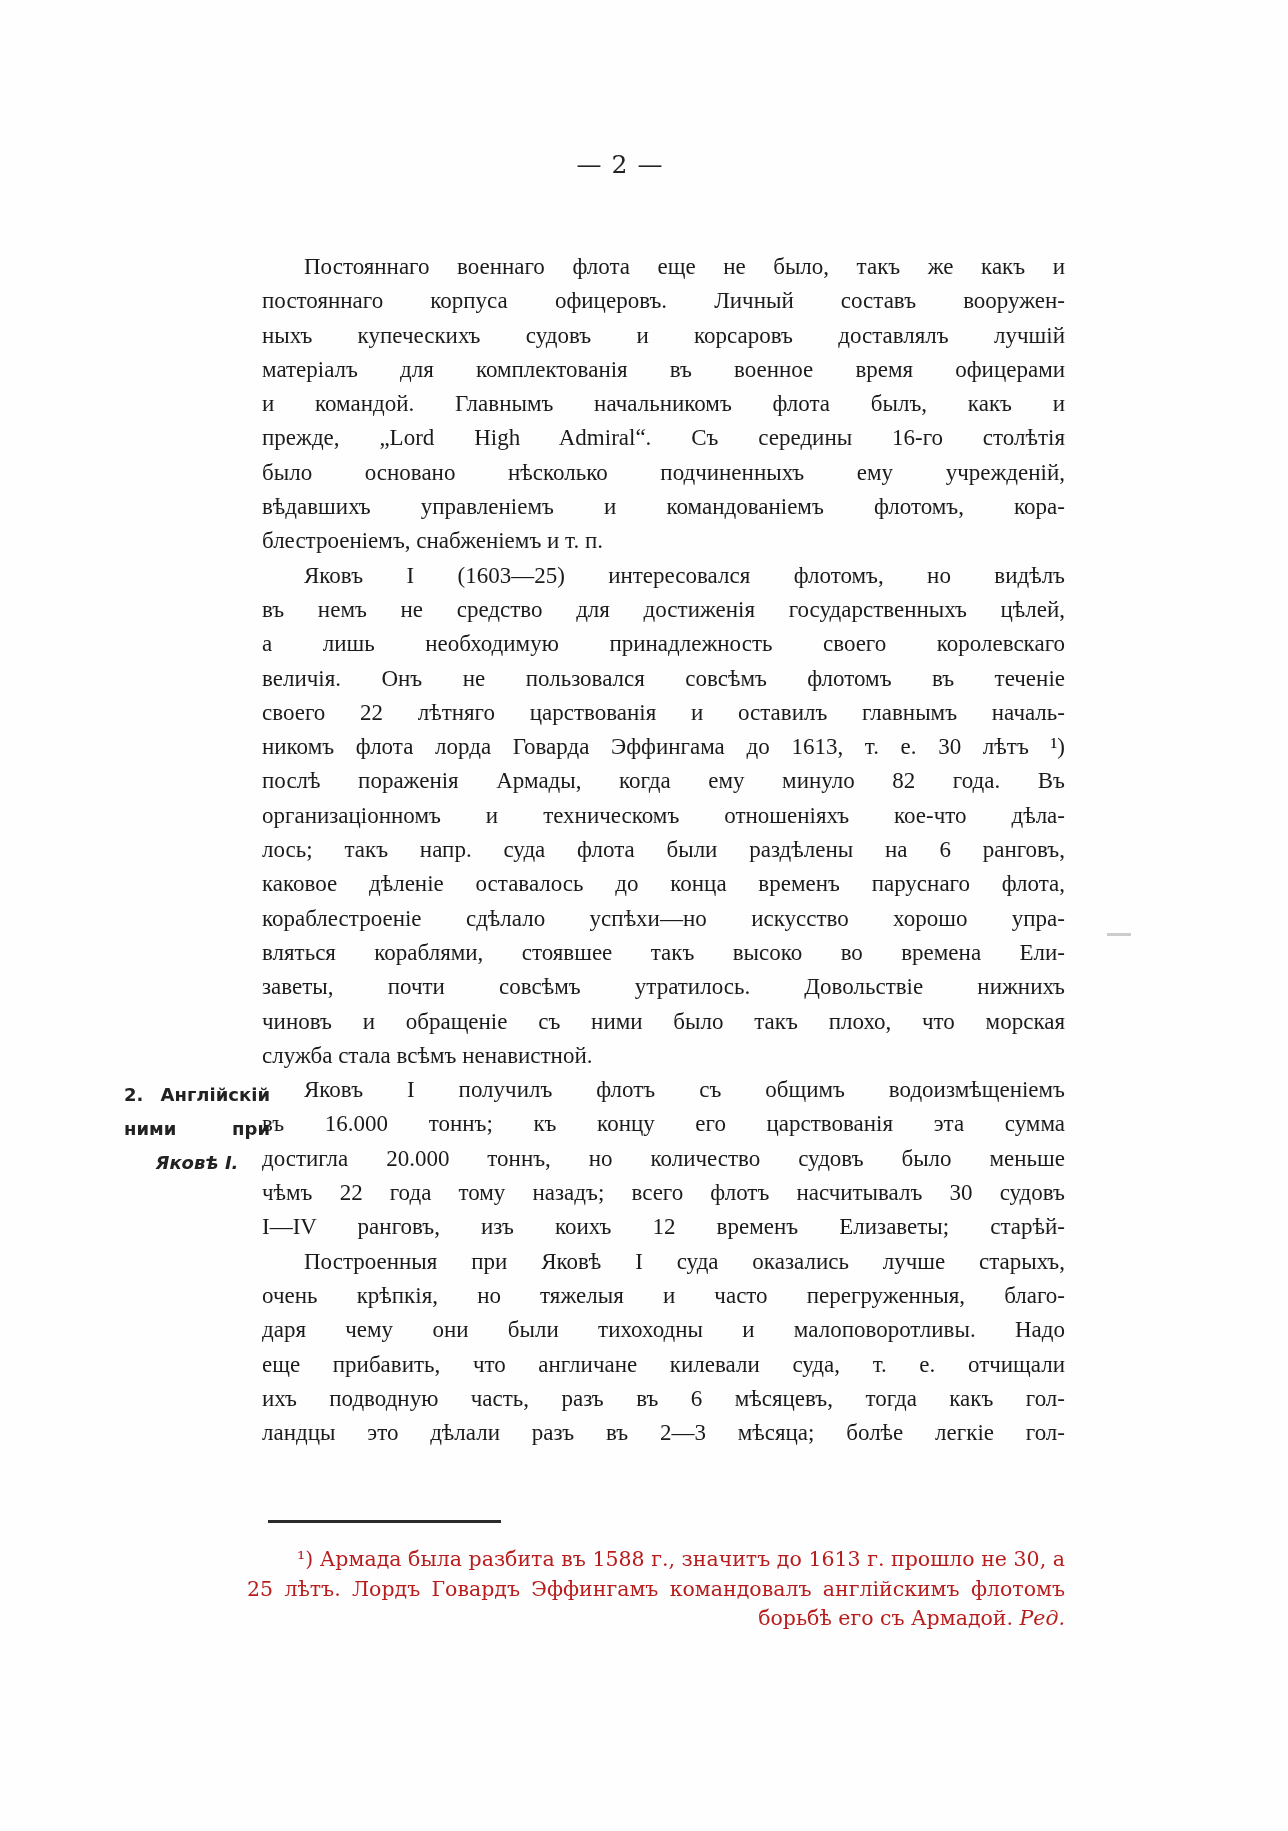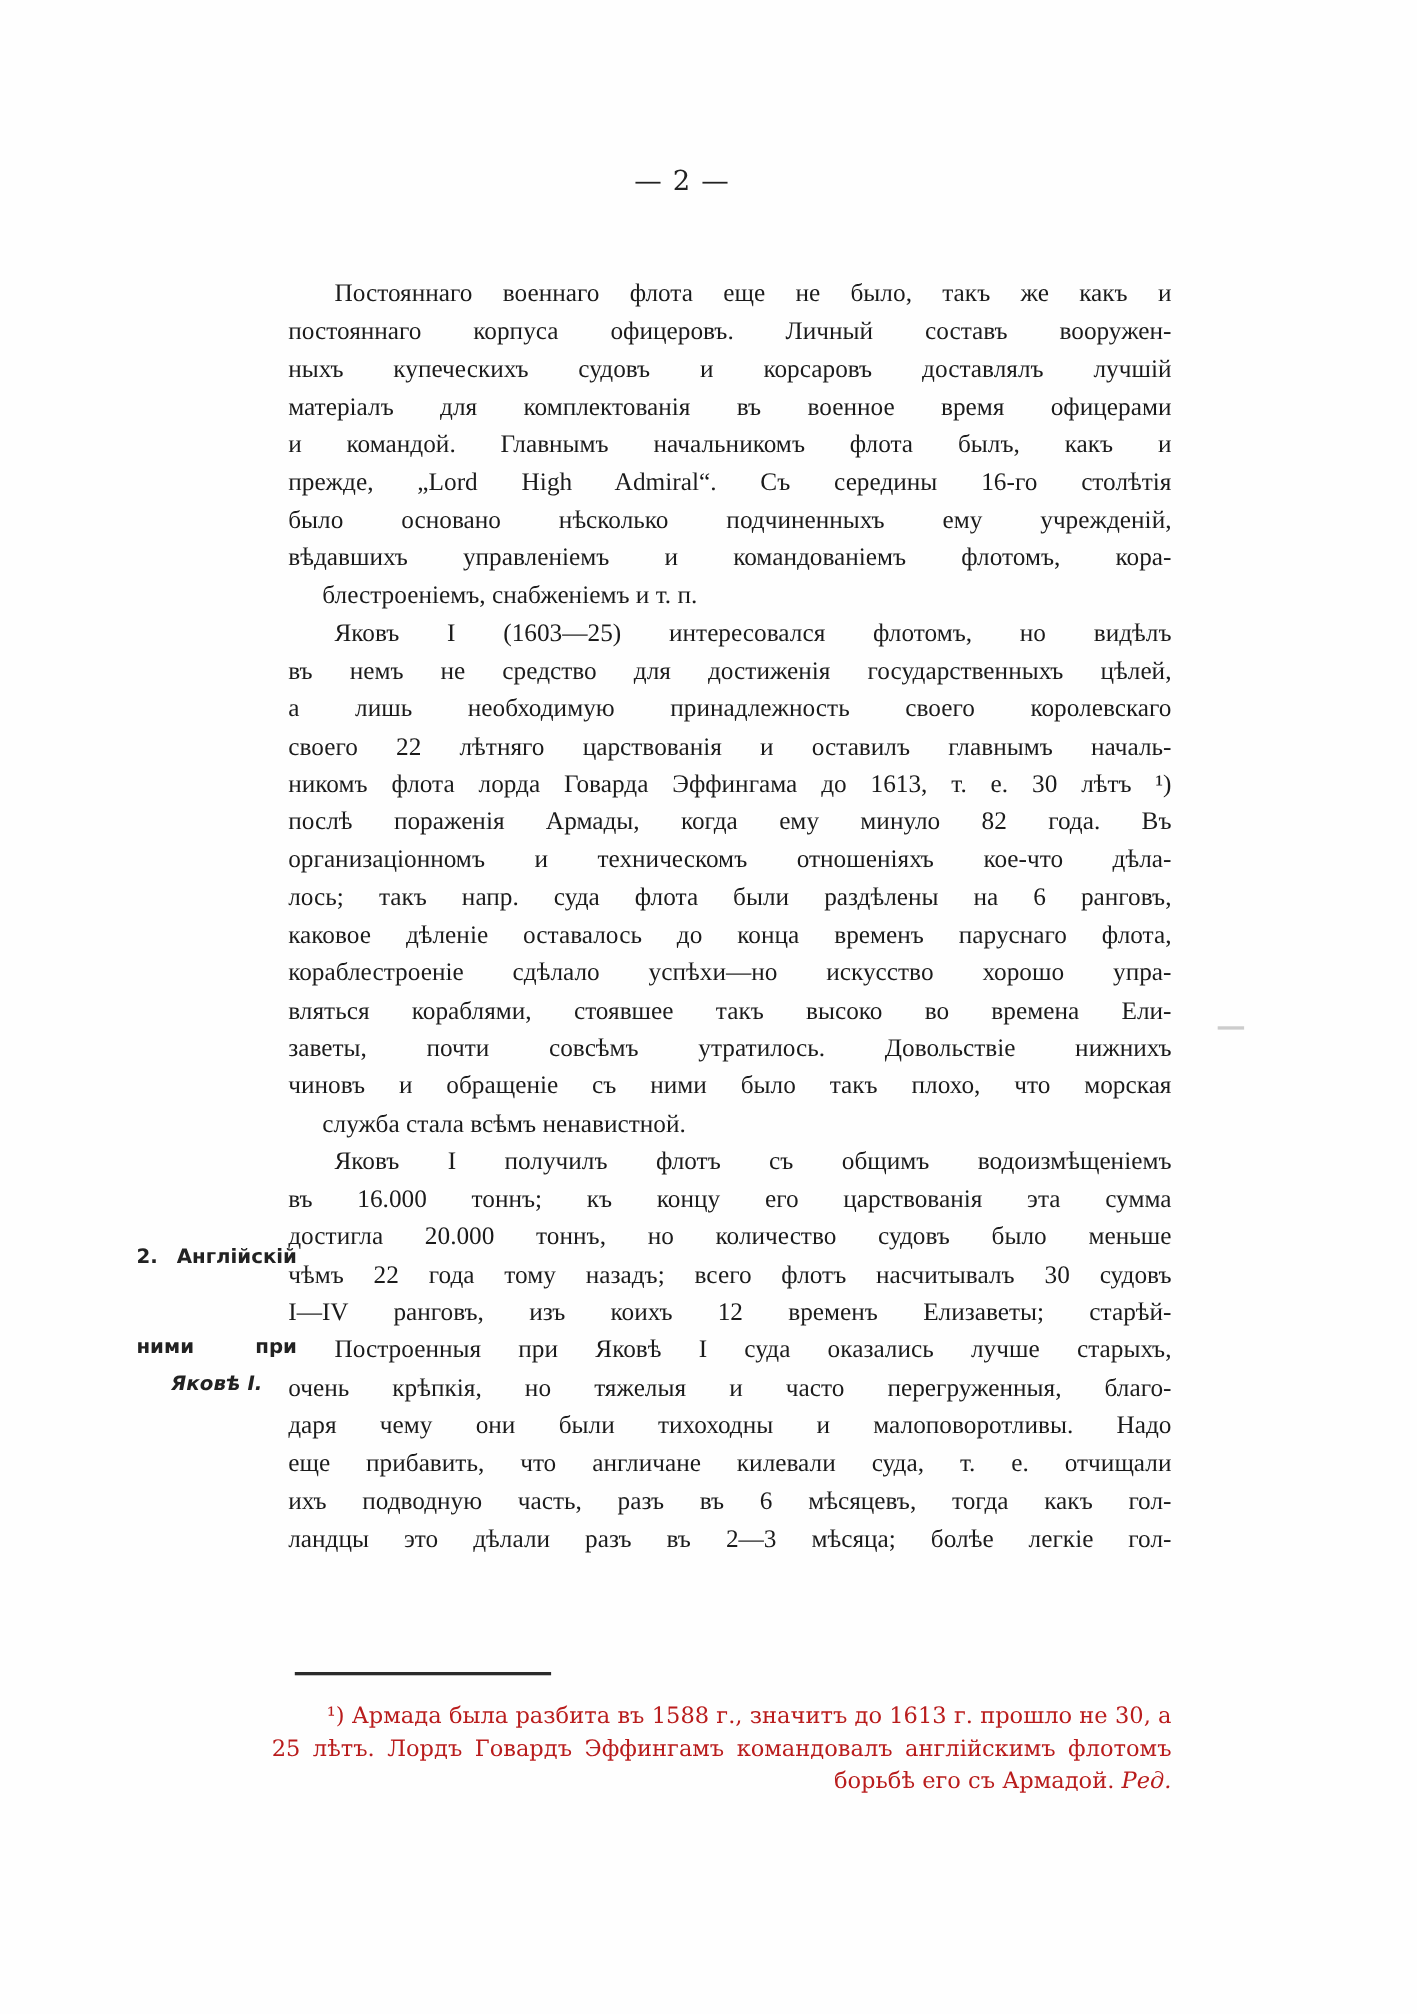--- a/index.html
+++ b/index.html
@@ -28,31 +28,31 @@
     line-height: 34.3px;
     font-family: Liberation Serif, serif;
   }
   .ln {
     text-align: justify;
     text-align-last: justify;
     height: 34.3px;
     overflow: hidden;
   }
   .ind { text-indent: 42px; }
-  .end { text-align-last: left; margin-left: 31px; }
+  .end { text-align-last: left; }
 
   .margin-note {
     position: absolute; left: 124px; top: 1078px; width: 146px;
     font-family: "DejaVu Sans", sans-serif;
     font-weight: bold;
     font-size: 18px;
     line-height: 34px;
     color: #222;
   }
-  .mn-j { text-align: justify; text-align-last: justify; margin-top: 48px; }
+  .mn-j { text-align: justify; text-align-last: justify; }
   .mn-c { text-align: center; font-style: italic; }
 
   .fn-rule {
     position: absolute; left: 268px; top: 1520px;
     width: 233px; height: 3px;
     background: #2b2b2b;
   }
   .footnote {
     position: absolute; left: 247px; top: 1545px; width: 818px;
     font-size: 20.5px;
@@ -99,20 +99,21 @@
       <div class="ln">прежде, „Lord High Admiral“. Съ середины 16-го столѣтія</div>
       <div class="ln">было основано нѣсколько подчиненныхъ ему учрежденій,</div>
       <div class="ln">вѣдавшихъ управленіемъ и командованіемъ флотомъ, кора-</div>
       <div class="ln end">блестроеніемъ, снабженіемъ и т. п.</div>
     </div>
 
     <div>
       <div class="ln ind">Яковъ I (1603—25) интересовался флотомъ, но видѣлъ</div>
       <div class="ln">въ немъ не средство для достиженія государственныхъ цѣлей,</div>
       <div class="ln">а лишь необходимую принадлежность своего королевскаго</div>
+      <div class="ln">величія. Онъ не пользовался совсѣмъ флотомъ въ теченіе</div>
       <div class="ln">своего 22 лѣтняго царствованія и оставилъ главнымъ началь-</div>
       <div class="ln">никомъ флота лорда Говарда Эффингама до 1613, т. е. 30 лѣтъ ¹)</div>
       <div class="ln">послѣ пораженія Армады, когда ему минуло 82 года. Въ</div>
       <div class="ln">организаціонномъ и техническомъ отношеніяхъ кое-что дѣла-</div>
       <div class="ln">лось; такъ напр. суда флота были раздѣлены на 6 ранговъ,</div>
       <div class="ln">каковое дѣленіе оставалось до конца временъ паруснаго флота,</div>
       <div class="ln">кораблестроеніе сдѣлало успѣхи—но искусство хорошо упра-</div>
       <div class="ln">вляться кораблями, стоявшее такъ высоко во времена Ели-</div>
       <div class="ln">заветы, почти совсѣмъ утратилось. Довольствіе нижнихъ</div>
       <div class="ln">чиновъ и обращеніе съ ними было такъ плохо, что морская</div>

